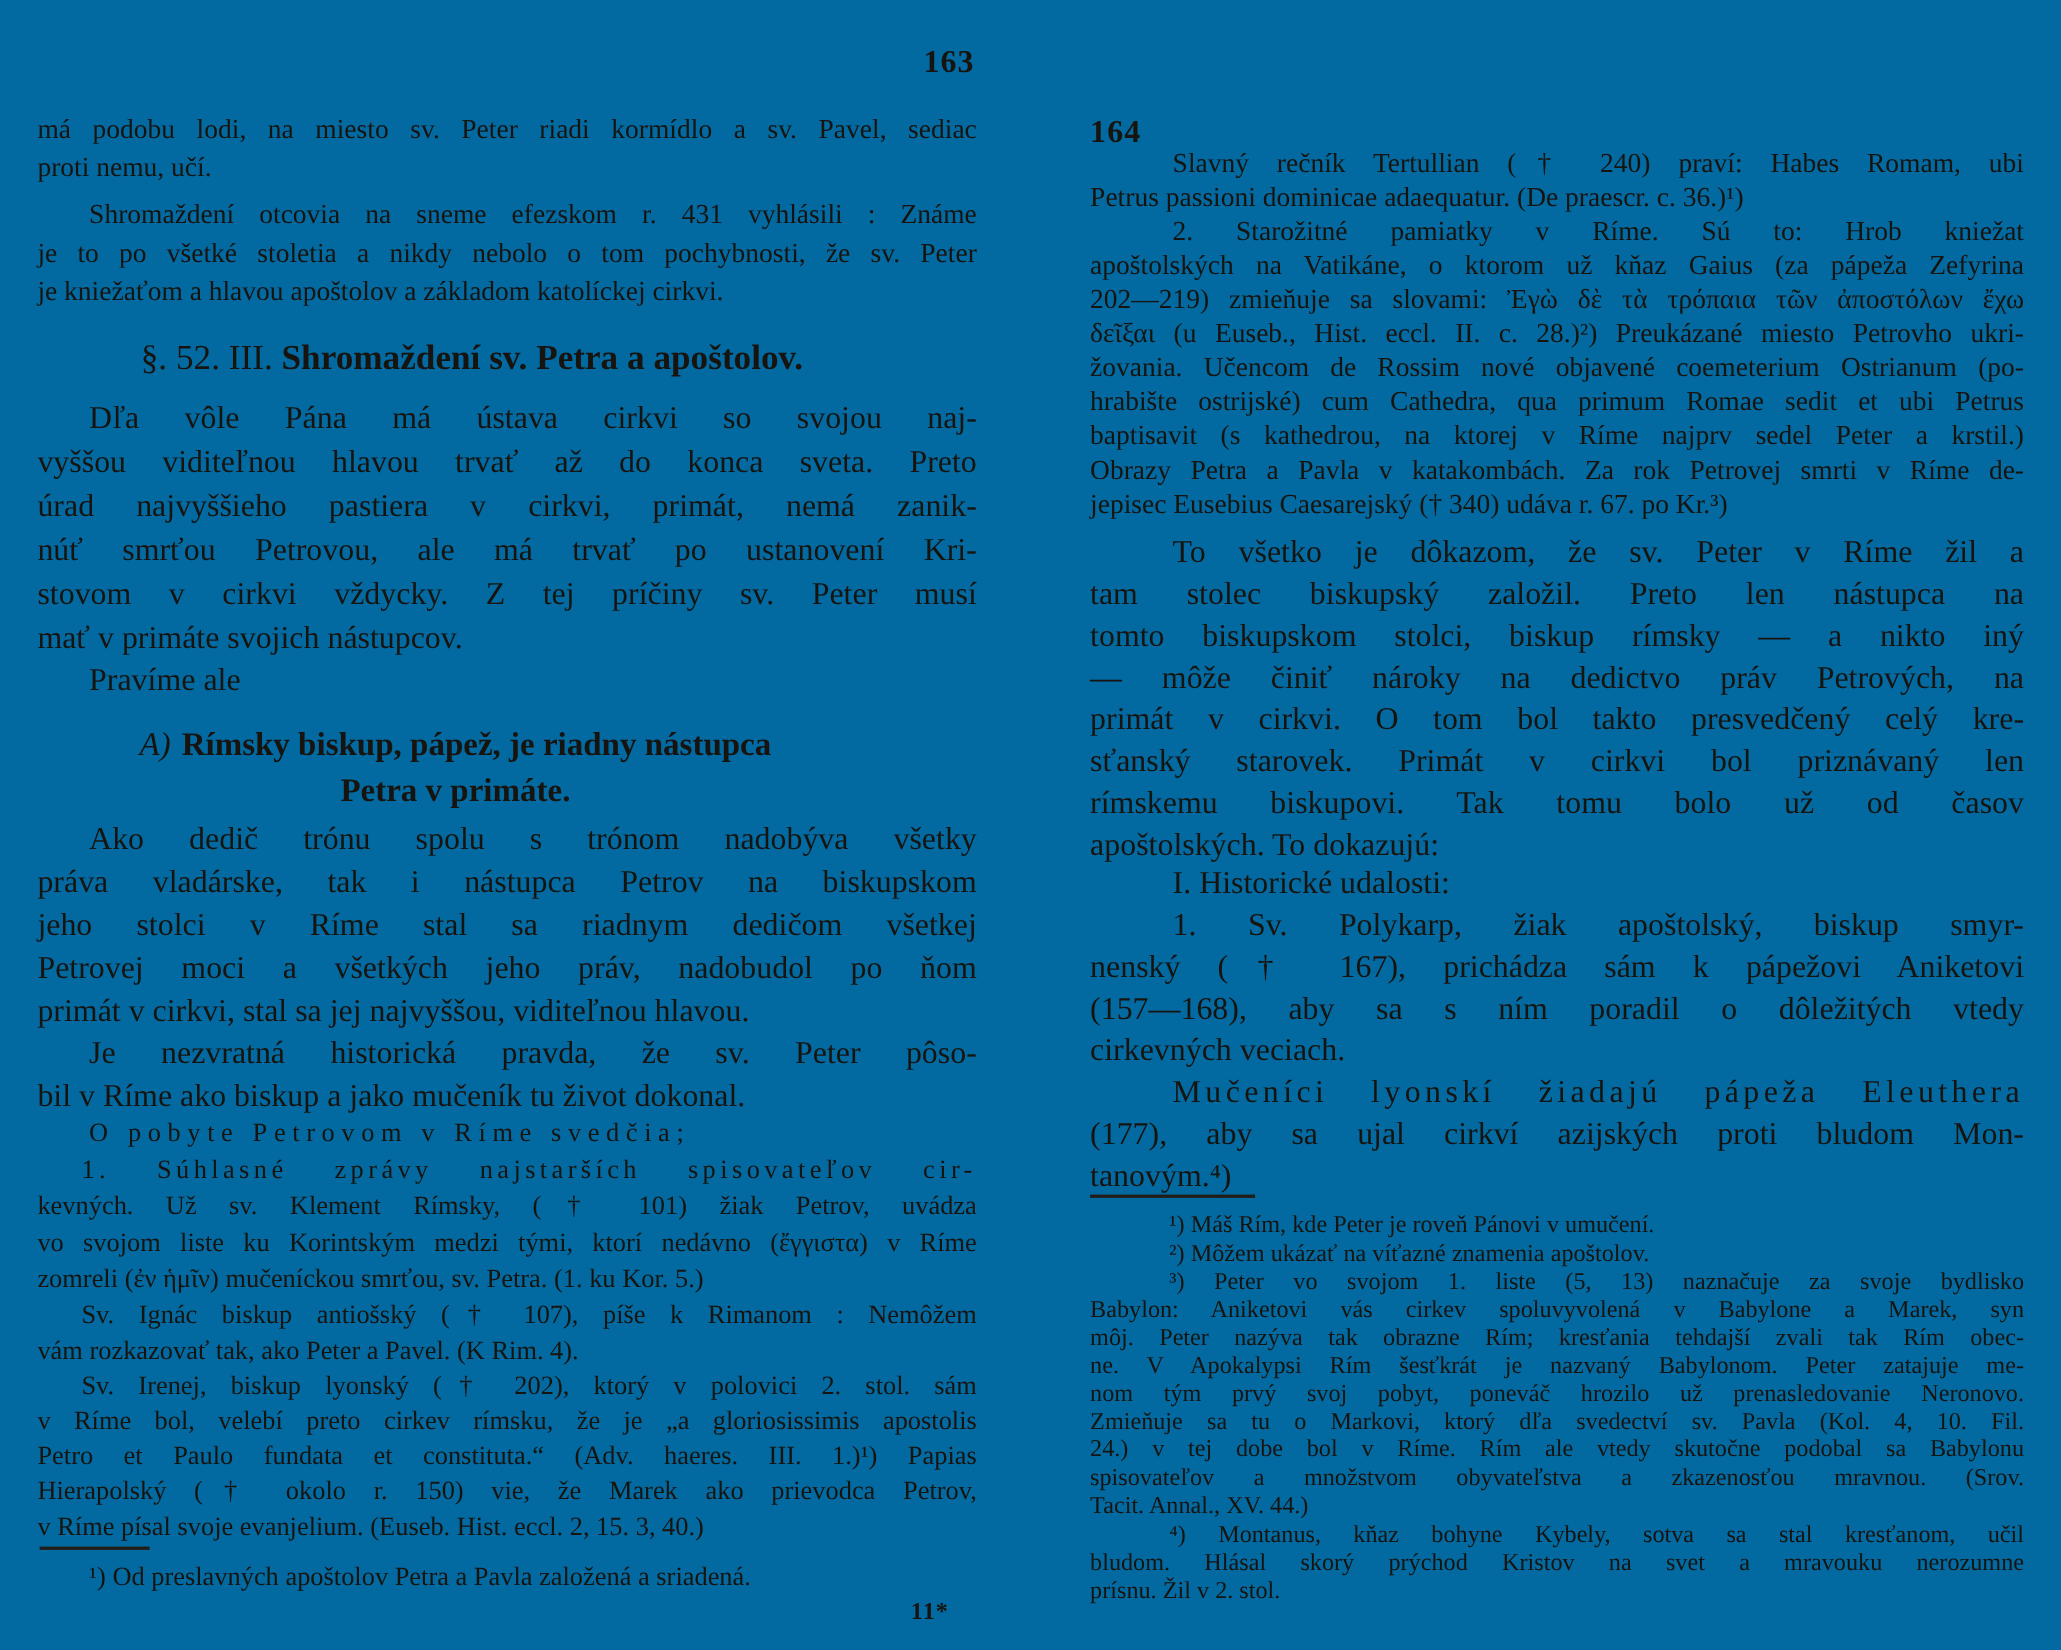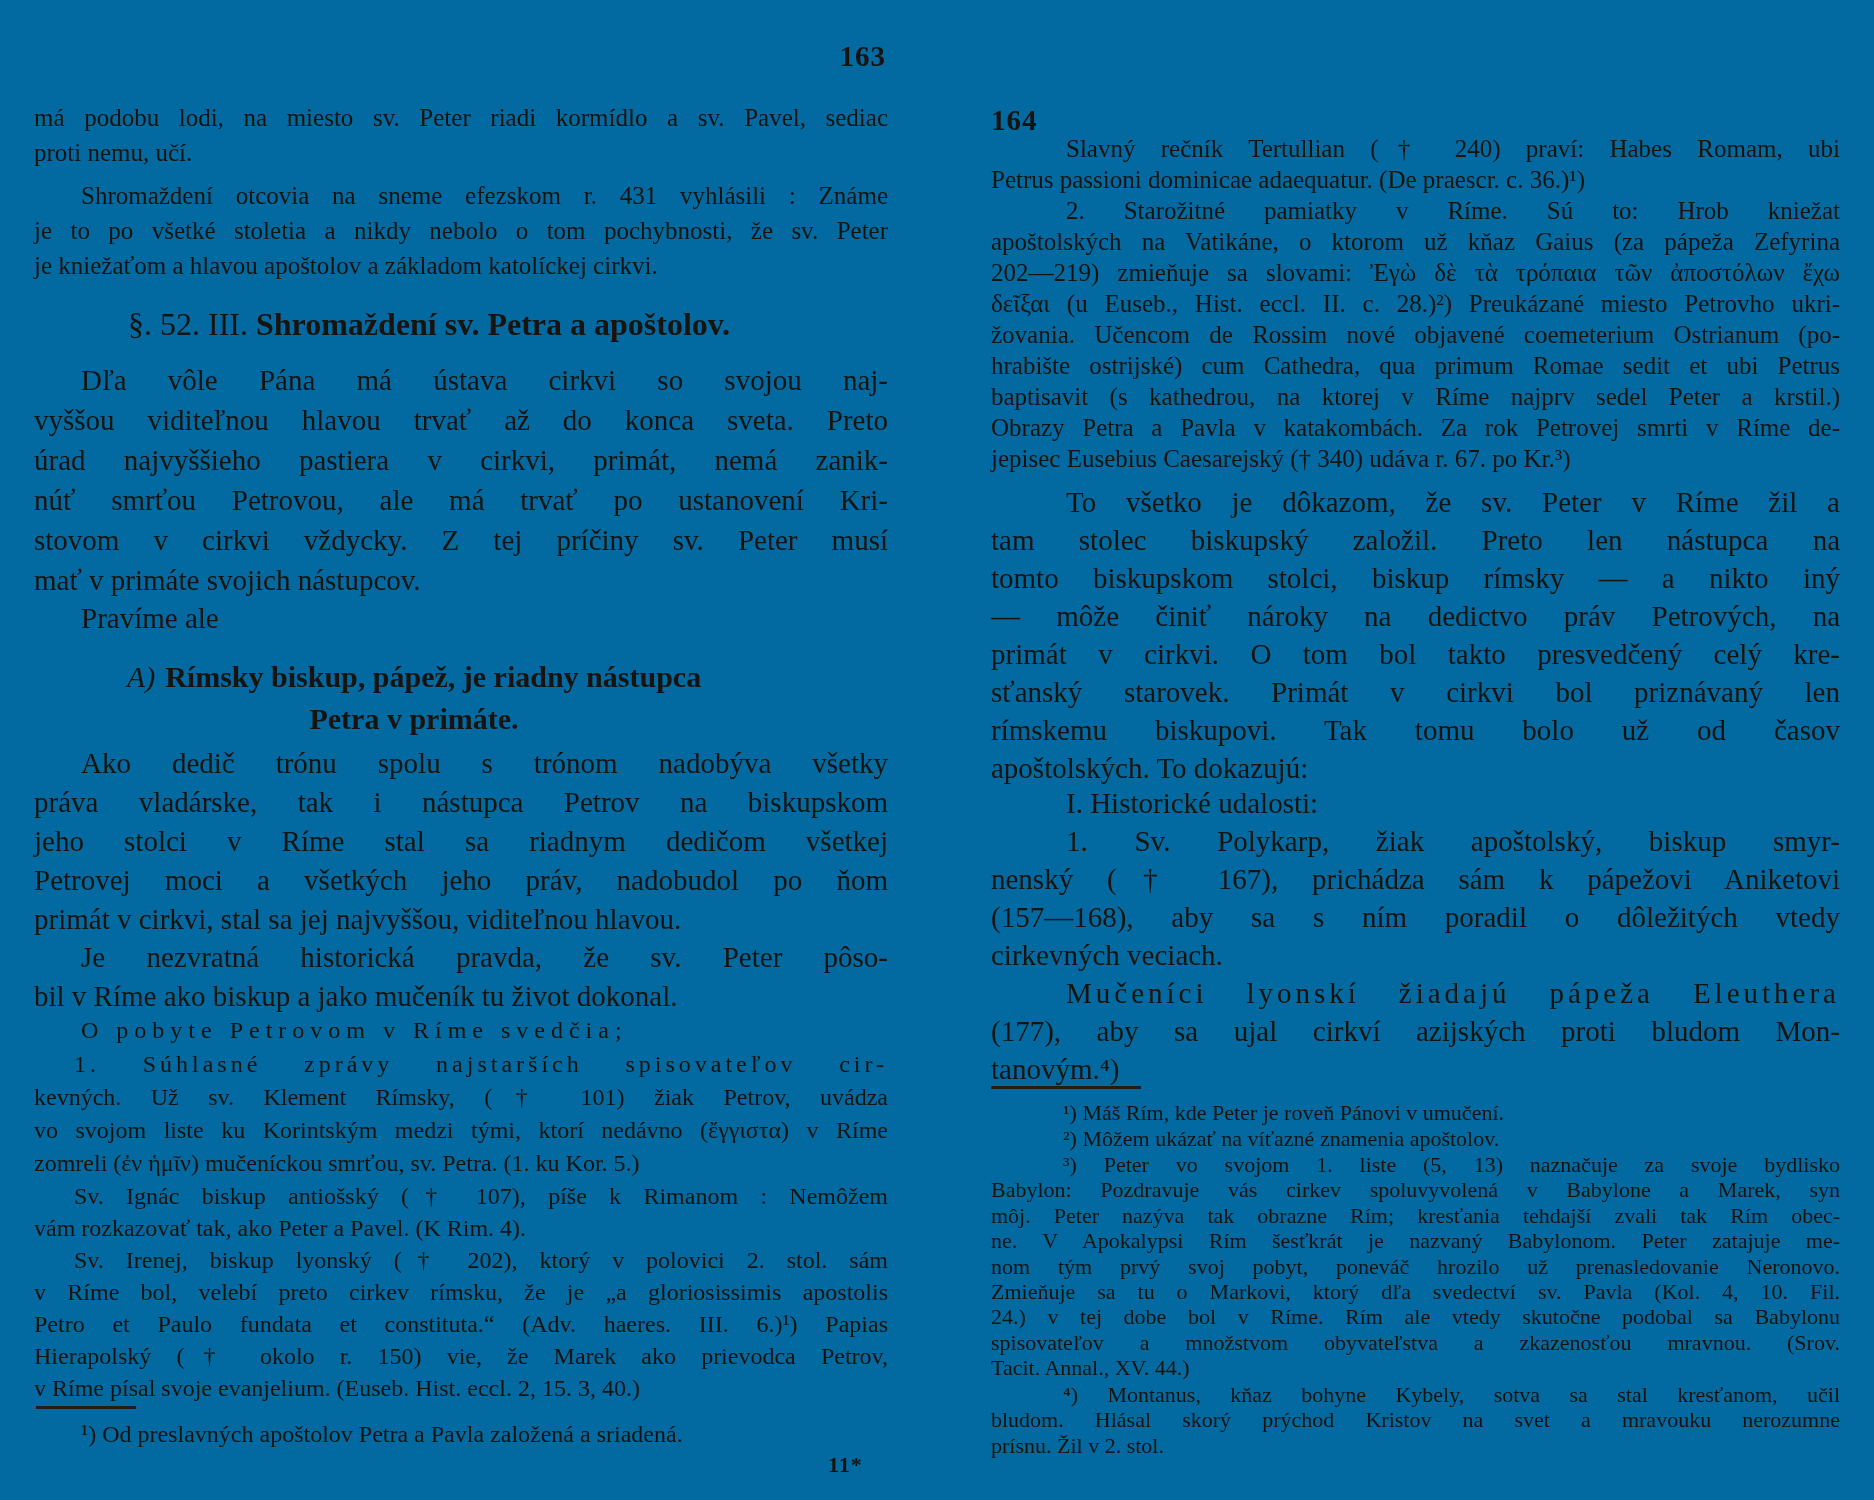--- a/index.html
+++ b/index.html
@@ -121,21 +121,21 @@
       </div>
 
     <div class="blk t24b ind40" style="top:1180px">
         <div class="line">Sv. Ignác biskup antiošský († 107), píše k Rimanom : Nemôžem</div>
         <div class="line">vám rozkazovať tak, ako Peter a Pavel. (K Rim. 4).</div>
       </div>
 
     <div class="blk t24b ind40" style="top:1244px">
         <div class="line">Sv. Irenej, biskup lyonský († 202), ktorý v polovici 2. stol. sám</div>
         <div class="line">v Ríme bol, velebí preto cirkev rímsku, že je „a gloriosissimis apostolis</div>
-        <div class="line">Petro et Paulo fundata et constituta.“ (Adv. haeres. III. 6.)¹) Papias</div>
+        <div class="line">Petro et Paulo fundata et constituta.“ (Adv. haeres. III. 1.)¹) Papias</div>
         <div class="line">Hierapolský († okolo r. 150) vie, že Marek ako prievodca Petrov,</div>
         <div class="line">v Ríme písal svoje evanjelium. (Euseb. Hist. eccl. 2, 15. 3, 40.)</div>
       </div>
 
     <div class="rule" style="top:1406px; left:2px; width:100px"></div>
 
     <div class="blk t24 ind47" style="top:1418px">
         <div class="line">¹) Od preslavných apoštolov Petra a Pavla založená a sriadená.</div>
       </div>
 
@@ -195,21 +195,21 @@
     <div class="blk rf ind72" style="top:1100px">
         <div class="line">¹) Máš Rím, kde Peter je roveň Pánovi v umučení.</div>
       </div>
 
     <div class="blk rf ind72" style="top:1126px">
         <div class="line">²) Môžem ukázať na víťazné znamenia apoštolov.</div>
       </div>
 
     <div class="blk rf ind72" style="top:1152px">
         <div class="line">³) Peter vo svojom 1. liste (5, 13) naznačuje za svoje bydlisko</div>
-        <div class="line">Babylon: Pozdravuje vás cirkev spoluvyvolená v Babylone a Marek, syn</div>
+        <div class="line">Babylon: Aniketovi vás cirkev spoluvyvolená v Babylone a Marek, syn</div>
         <div class="line">môj. Peter nazýva tak obrazne Rím; kresťania tehdajší zvali tak Rím obec-</div>
         <div class="line">ne. V Apokalypsi Rím šesťkrát je nazvaný Babylonom. Peter zatajuje me-</div>
         <div class="line">nom tým prvý svoj pobyt, poneváč hrozilo už prenasledovanie Neronovo.</div>
         <div class="line">Zmieňuje sa tu o Markovi, ktorý dľa svedectví sv. Pavla (Kol. 4, 10. Fil.</div>
         <div class="line">24.) v tej dobe bol v Ríme. Rím ale vtedy skutočne podobal sa Babylonu</div>
         <div class="line">spisovateľov a množstvom obyvateľstva a zkazenosťou mravnou. (Srov.</div>
         <div class="line">Tacit. Annal., XV. 44.)</div>
       </div>
 
     <div class="blk rf ind72" style="top:1382px">

